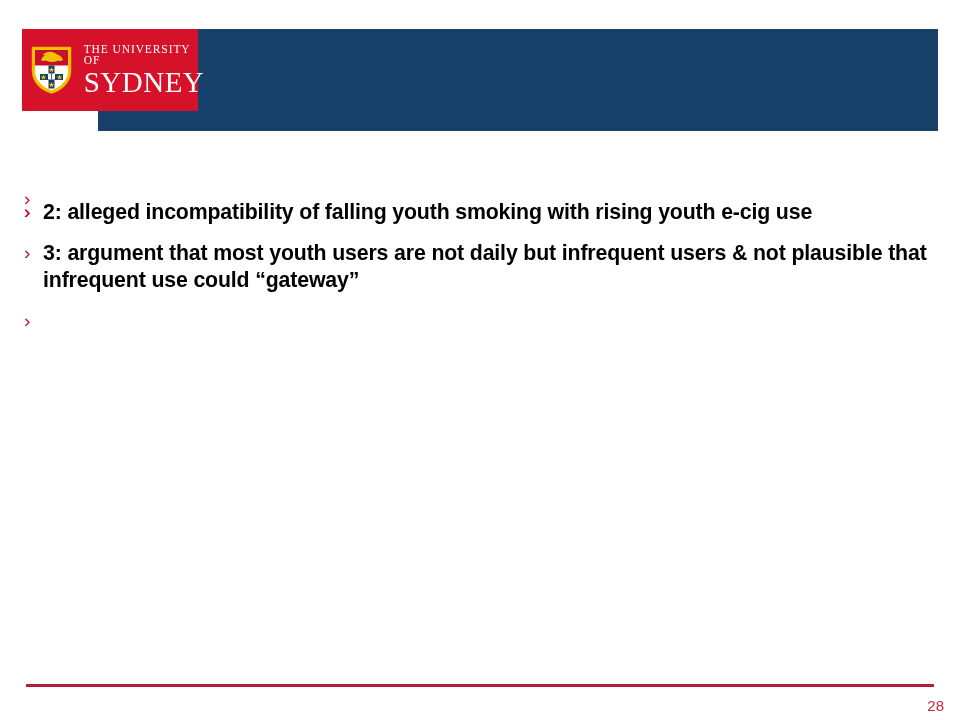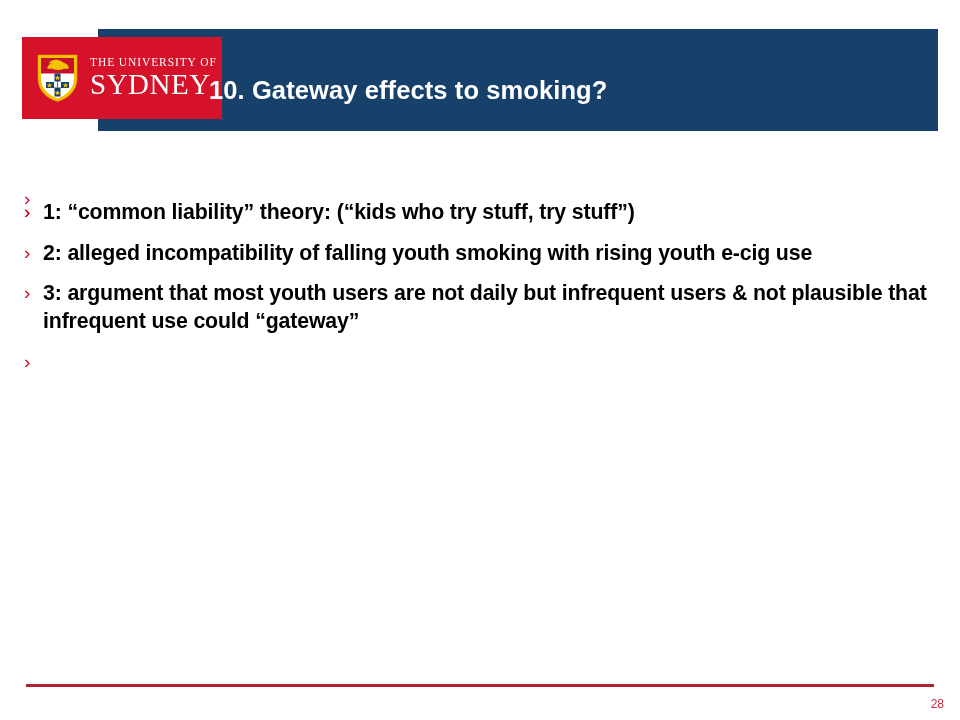--- a/index.html
+++ b/index.html
@@ -29,28 +29,29 @@
     left: 98px;
     top: 29px;
     width: 840px;
     height: 102px;
     background: #17406b;
   }
 
   .logo-block {
     position: absolute;
     left: 22px;
-    top: 37px;
-    width: 200px;
+    top: 29px;
+    width: 176px;
     height: 82px;
     background: #d6122a;
     display: flex;
     align-items: center;
     padding-left: 14px;
     box-sizing: border-box;
+    justify-content: center;
   }
 
   .crest {
     width: 43px;
     height: 50px;
     flex: 0 0 auto;
     display: block;
   }
 
   .wordmark {
@@ -123,21 +124,21 @@
     width: 908px;
     height: 3px;
     background: #b02035;
   }
 
   .page-number {
     position: absolute;
     right: 16px;
     top: 697px;
     color: #c0293f;
-    font-size: 12px;
+    font-size: 15px;
     font-weight: normal;
   }
 </style>
 </head>
 <body>
 
 <div class="slide">
 
   <div class="header-bar"></div>
 
@@ -159,35 +160,33 @@
         <polygon points="27,59 28.6,63 32.8,63 29.4,65.6 30.7,69.6 27,67.2 23.3,69.6 24.6,65.6 21.2,63 25.4,63"></polygon>
         <polygon points="59,59 60.6,63 64.8,63 61.4,65.6 62.7,69.6 59,67.2 55.3,69.6 56.6,65.6 53.2,63 57.4,63"></polygon>
       </g>
     </svg>
     <div class="wordmark">
       <span class="uni-line">THE UNIVERSITY OF</span>
       <span class="syd-line">SYDNEY</span>
     </div>
   </div>
 
-  <div class="slide-title">10. Gateway effects to smoking?</div>
 
   <div class="body-area">
 
     <div class="bullet">
       <span class="chev">›</span>
     </div>
 
     <div class="bullet">
       <span class="chev">›</span>
     </div>
 
     <div class="bullet">
       <span class="chev">›</span>
-      <span>1: “common liability” theory: (“kids who try stuff, try stuff”)</span>
     </div>
 
     <div class="bullet">
       <span class="chev">›</span>
       <span>2: alleged incompatibility of falling youth smoking with rising youth e-cig use</span>
     </div>
 
     <div class="bullet">
       <span class="chev">›</span>
       <span>3: argument that most youth users are not daily but infrequent users &amp; not plausible that infrequent use could “gateway”</span>

